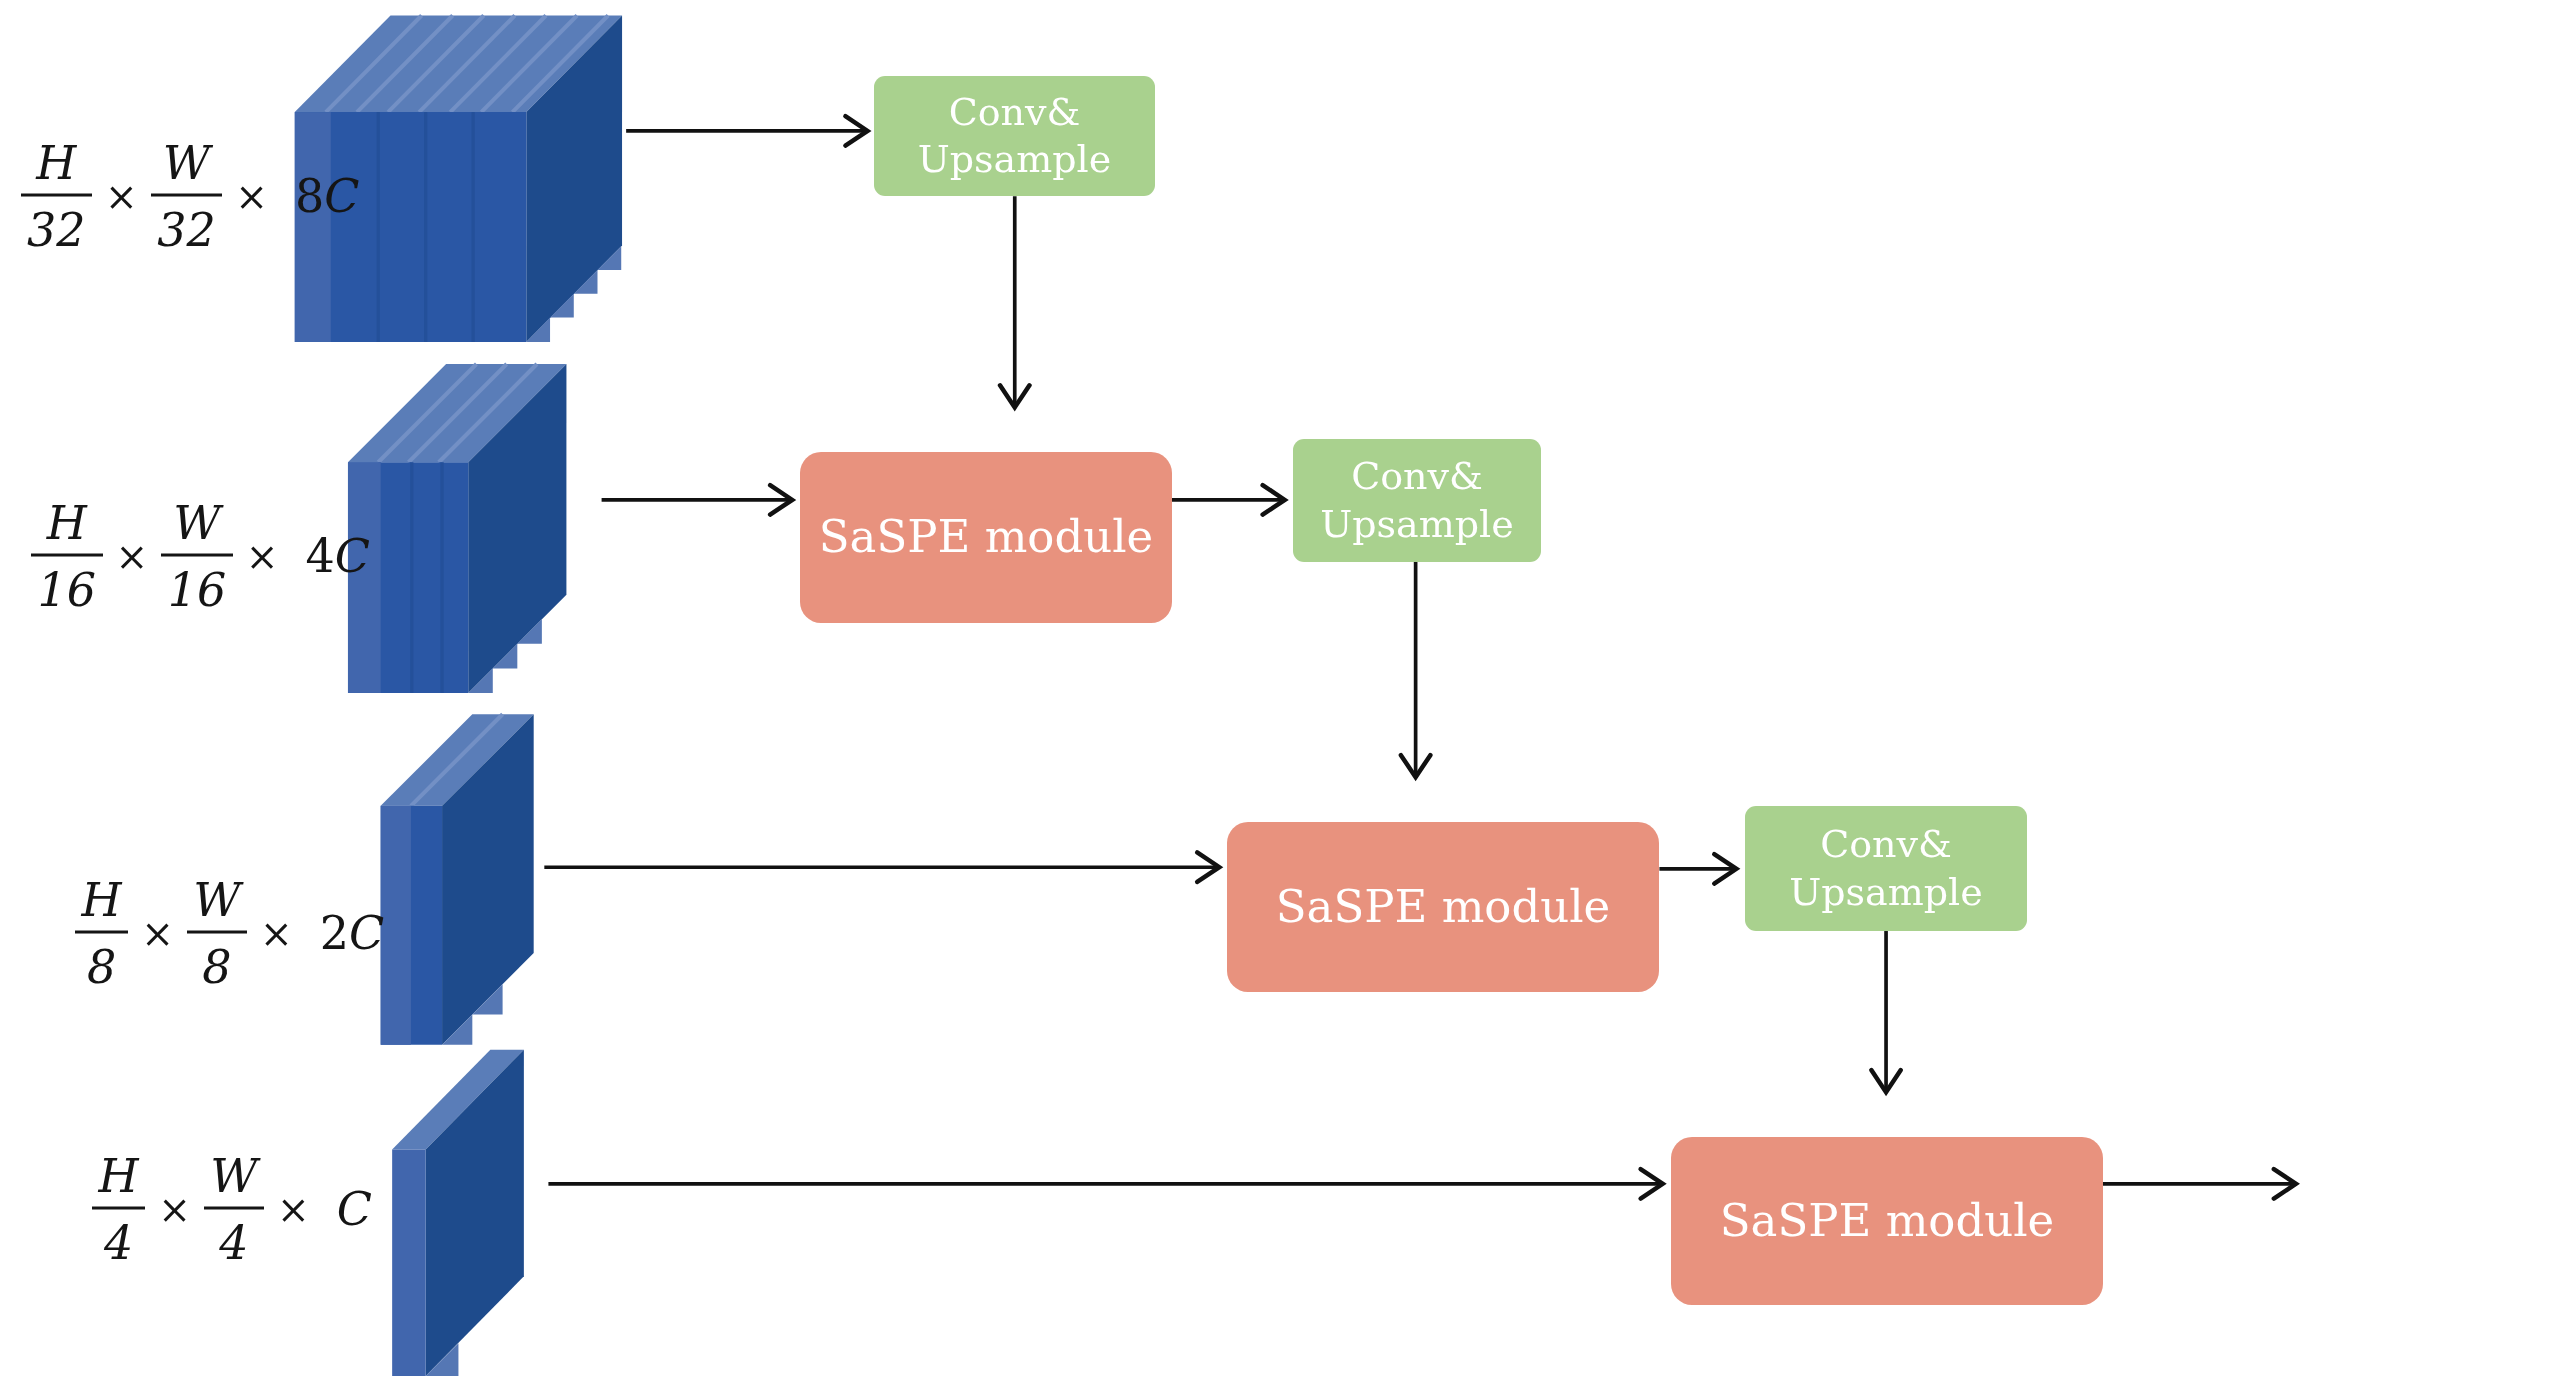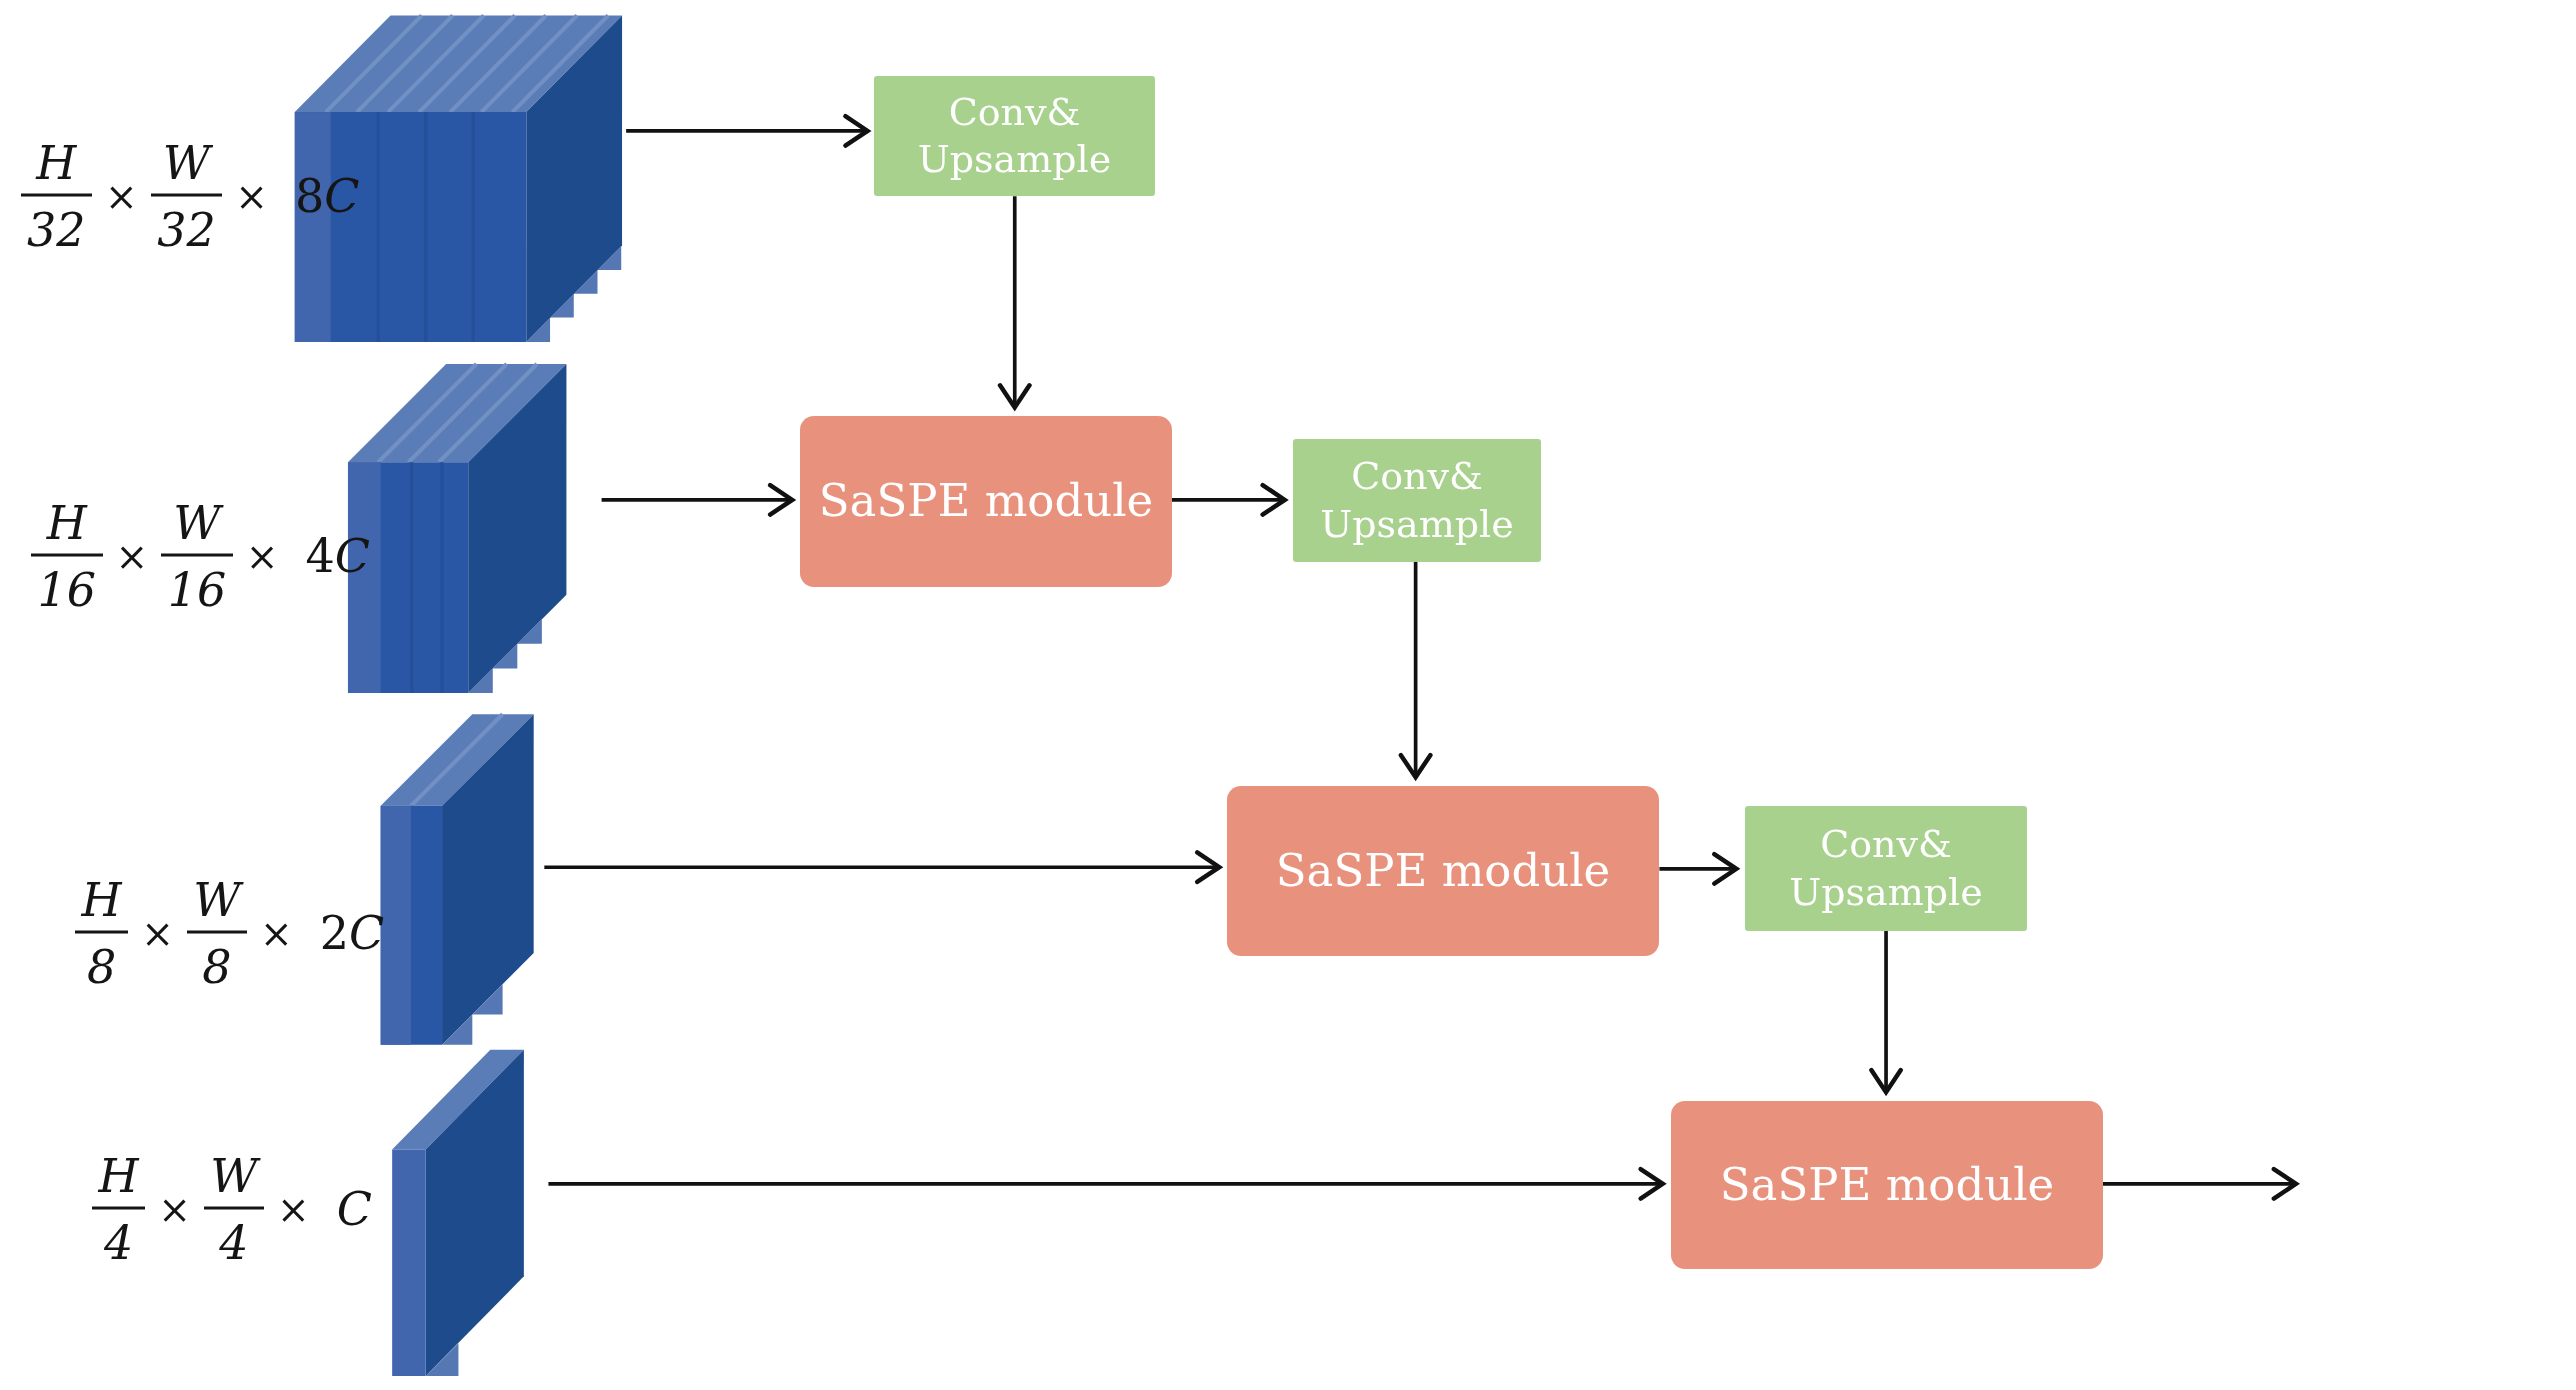--- a/index.html
+++ b/index.html
@@ -14,27 +14,28 @@
 
   
   .box{
     position:absolute;
     display:flex;flex-direction:column;justify-content:center;align-items:center;
     color:#ffffff;text-align:center;line-height:1.25;
     box-sizing:border-box;
   }
   .conv{
     background:#A9D18E;
-    border-radius:3px;
+    border-radius:11px;
     font-size:38px;
   }
   .saspe{
     background:#E8927E;
-    border-radius:14px;
+    border-radius:21px;
     font-size:45px;
+    margin-top:36px;
   }
   .classifier{
     position:absolute;
     color:#3F3F3F;
     font-size:51px;
     transform:translateY(-50%);
     white-space:nowrap;
   }
 
   

